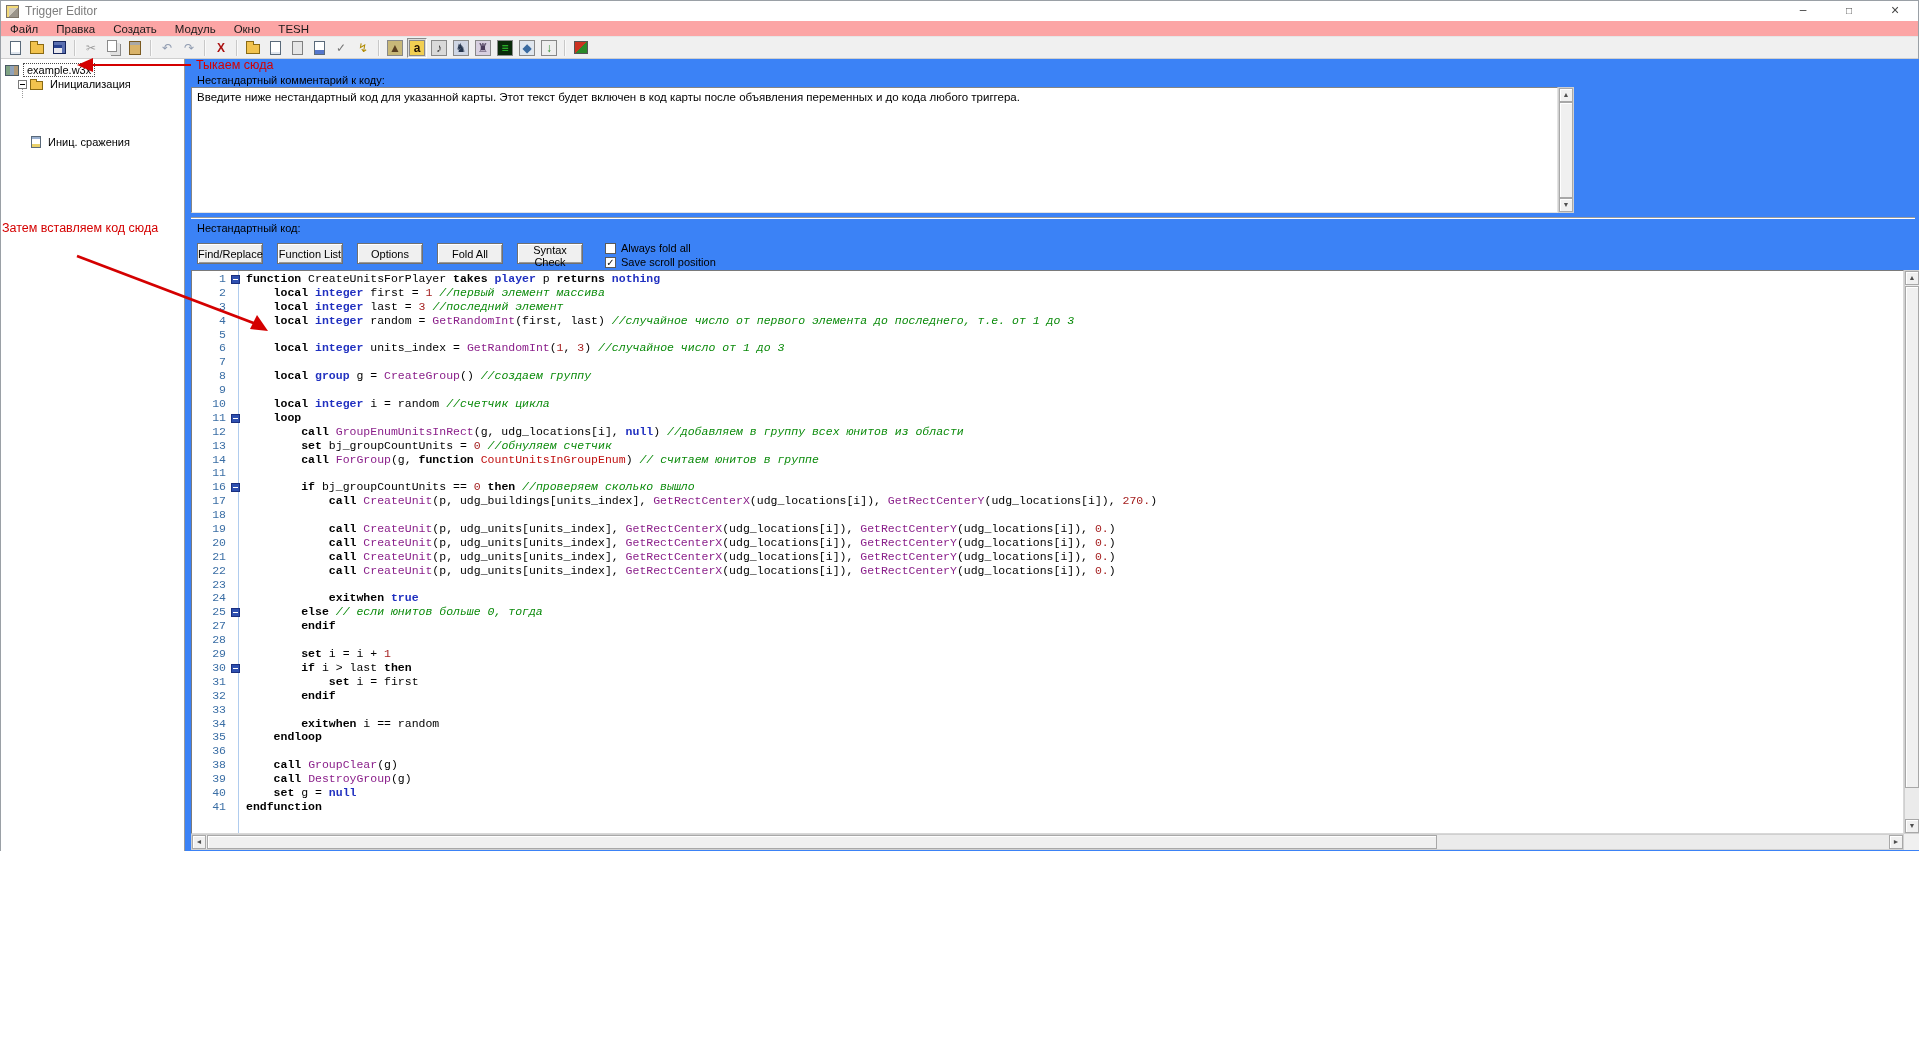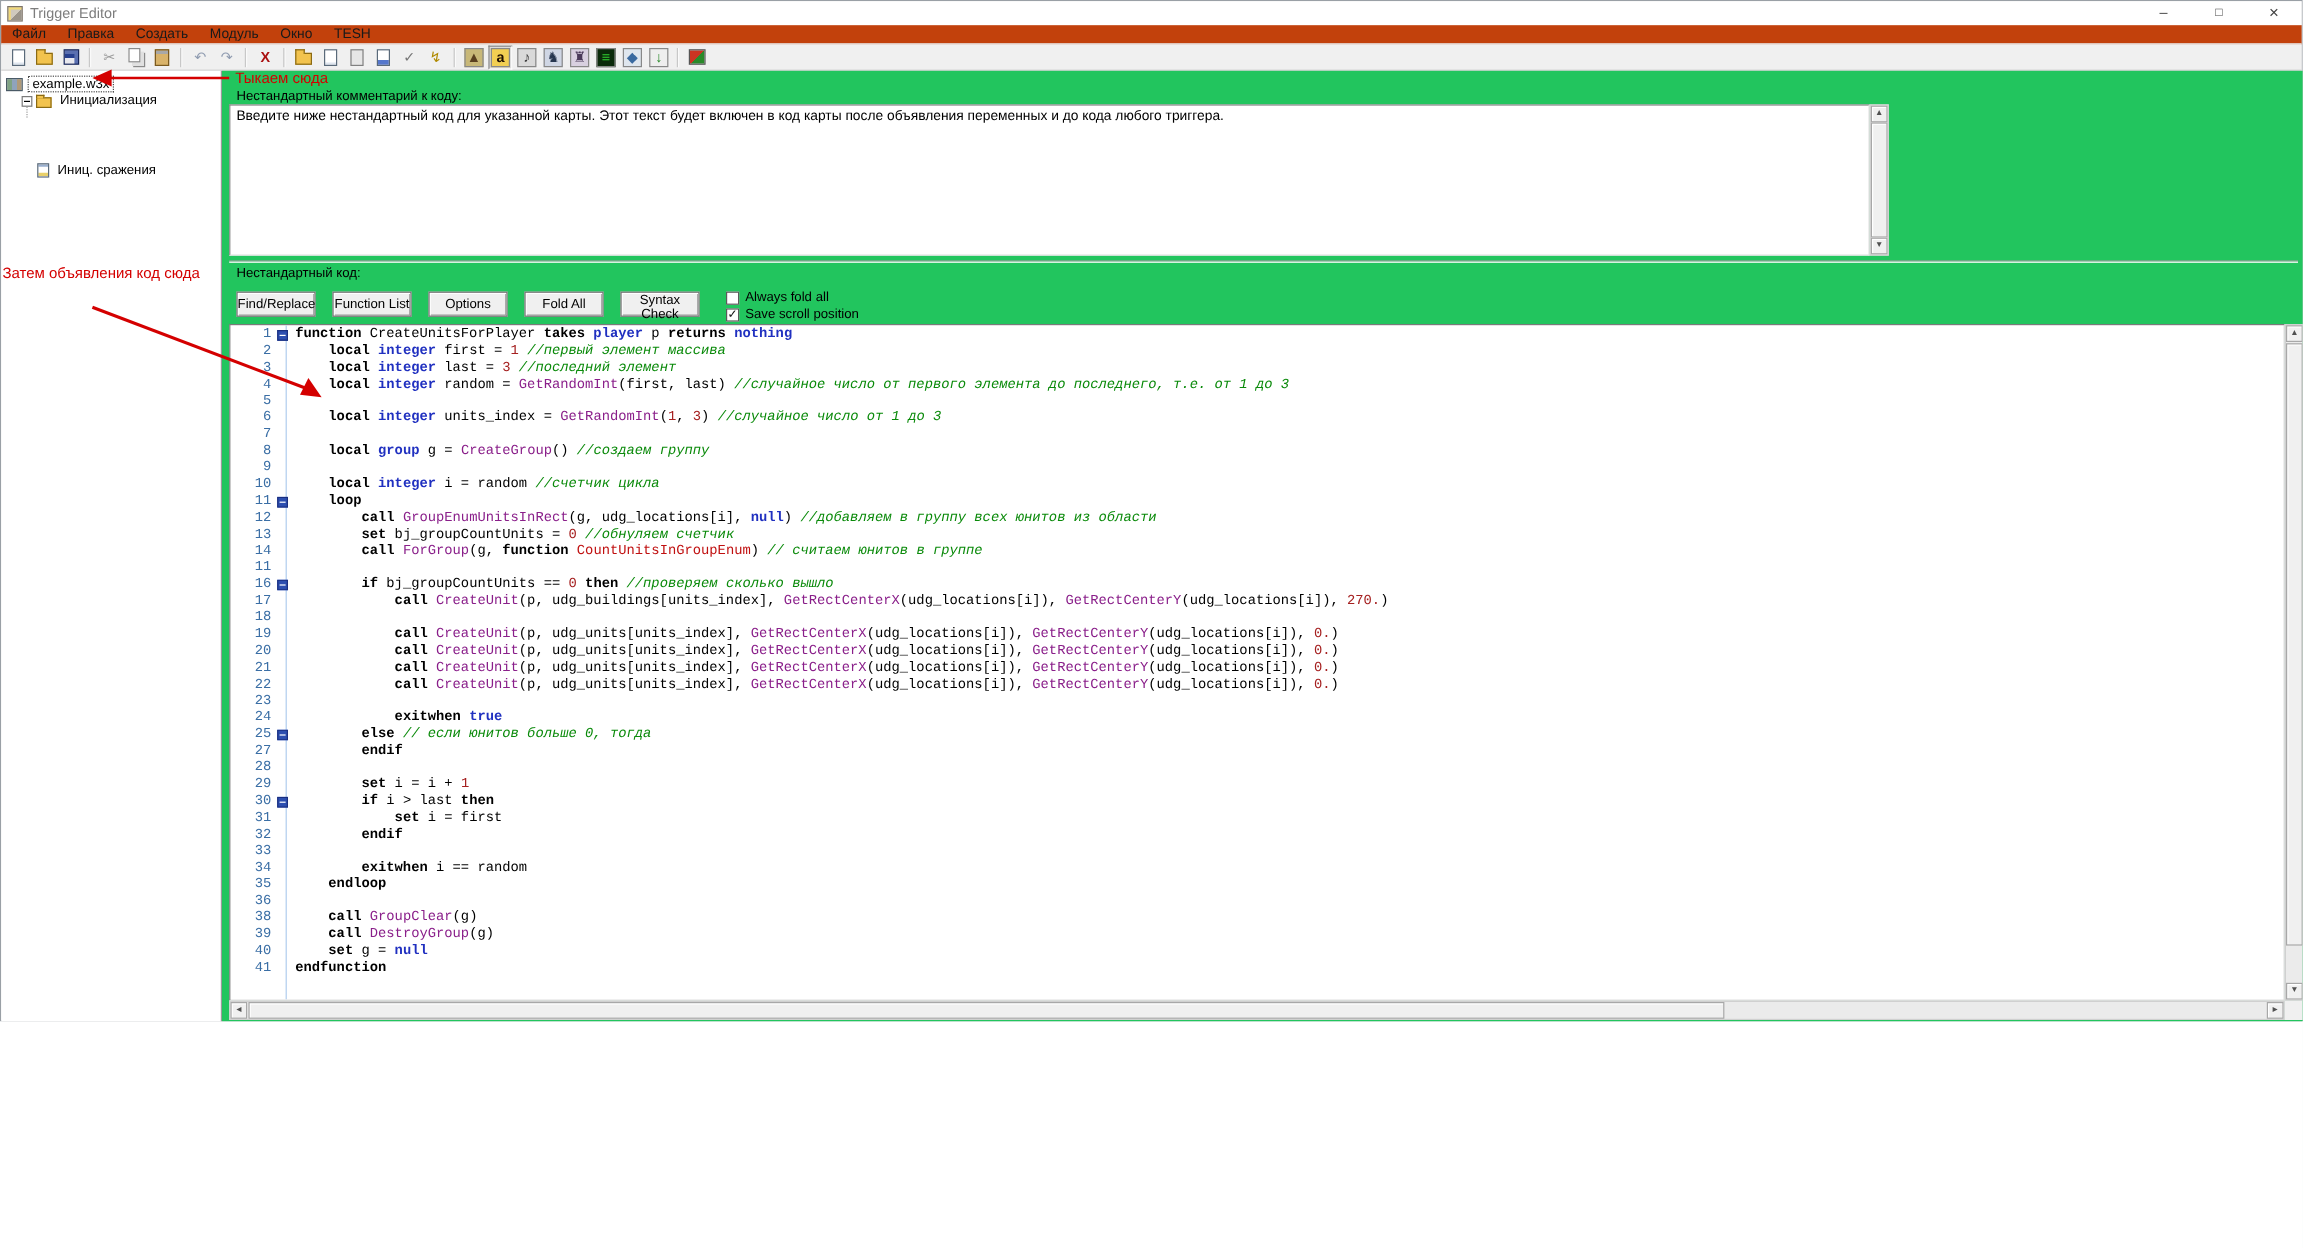--- a/index.html
+++ b/index.html
@@ -10,21 +10,21 @@
   
   #window { position:absolute; left:0; top:0; width:1919px; height:851px; background:#f0f0f0; border:1px solid #9aa0a6; }
   .titlebar { position:absolute; left:0; top:0; width:100%; height:20px; background:#ffffff; display:flex; align-items:center; }
   .app-icon { width:13px; height:13px; margin:0 6px 0 5px; background:linear-gradient(135deg,#cfc9bd 0 55%,#9a948a 55% 100%); border:1px solid #7d7468; box-shadow:inset 2px 2px 0 #f2d978; }
   .title { font-size:12px; color:#7d7d7d; }
   .wc { position:absolute; top:0; width:46px; height:20px; text-align:center; line-height:19px; color:#444; font-size:12px; }
   .wc.min { right:92px; }
   .wc.max { right:46px; font-size:10px; }
   .wc.close { right:0; font-size:14px; }
 
-  .menubar { position:absolute; left:0; top:20px; width:100%; height:16px; background:#c2410c; display:flex; align-items:center; border-bottom:1px solid #e6e6e6; }
+  .menubar { position:absolute; left:0; top:20px; width:100%; height:16px; background:#fca5a5; display:flex; align-items:center; border-bottom:1px solid #e6e6e6; }
   .menu-item { padding:0 9px; font-size:11.5px; color:#1a1a1a; }
 
   .toolbar { position:absolute; left:0; top:36px; width:100%; height:22px; background:#f0f0f0; border-bottom:1px solid #cfcfcf; display:flex; align-items:center; padding-left:3px; }
   .tb-btn { width:20px; height:20px; display:flex; align-items:center; justify-content:center; margin:0 1px; border:1px solid transparent; flex:none; }
   .tb-btn.pressed { border-color:#8a8a8a #ffffff #ffffff #8a8a8a; background:#dcdcdc; }
   .tb-sep { width:2px; height:16px; margin:0 4px; border-left:1px solid #c8c8c8; border-right:1px solid #fafafa; flex:none; }
   .tb-ico { font-size:12px; line-height:16px; width:16px; height:16px; display:flex; align-items:center; justify-content:center; }
   .shape-page { width:11px; height:14px; background:#ffffff; border:1px solid #5a6a7a; box-shadow:inset 0 -2px 0 #dfe6ef; }
   .shape-page-gray { width:11px; height:14px; background:#e6e6e6; border:1px solid #808080; }
   .shape-page-blue { width:11px; height:14px; background:#ffffff; border:1px solid #5a6a7a; box-shadow:inset 0 -4px 0 #5577cc; }
@@ -43,21 +43,21 @@
   .tree-ico { flex:none; margin-right:4px; }
   .map-file-icon { width:14px; height:11px; border:1px solid #4a5a66; background:linear-gradient(90deg,#7fa383 0 34%,#8fa3bb 34% 67%,#b09a78 67% 100%); }
   .folder-icon { width:13px; height:9px; background:#f2c34e; border:1px solid #8a6a14; position:relative; margin-top:2px; }
   .folder-icon::before { content:''; position:absolute; left:-1px; top:-3px; width:5px; height:2px; background:#f2c34e; border:1px solid #8a6a14; border-bottom:none; }
   .trigger-page-icon { width:10px; height:12px; background:#fff; border:1px solid #5a6a7a; box-shadow:inset 0 -3px 0 #e8d06a, inset 0 2px 0 #9ab0d0; }
   .tree-label { padding:0 3px; line-height:12px; }
   .tree-label.selected { border:1px dotted #4a4a4a; background:#ffffff; }
   .tree-connector { position:absolute; border-left:1px dotted #9a9a9a; width:1px; }
 
   
-  .mainpanel { position:absolute; left:184px; top:58px; width:1735px; height:792px; background:#22c55e; }
+  .mainpanel { position:absolute; left:184px; top:58px; width:1735px; height:792px; background:#3b82f6; }
   .lbl { position:absolute; font-size:11px; color:#000; }
   .lbl1 { left:12px; top:15px; }
   .lbl2 { left:12px; top:163px; }
   .comment-box { position:absolute; left:6px; top:28px; width:1367px; height:126px; background:#ffffff; border:1px solid; border-color:#848484 #e3e3e3 #e3e3e3 #848484; font-size:11.5px; color:#000; padding:3px 5px; overflow:hidden; }
   .groove { position:absolute; left:6px; top:158px; width:1724px; height:2px; border-top:1px solid #9a9a9a; border-bottom:1px solid #ffffff; }
   .btnrow { position:absolute; left:12px; top:184px; height:21px; display:flex; }
   .btn { width:66px; height:21px; margin-right:14px; background:#f0f0f0; border:1px solid #707070; box-shadow:inset 1px 1px 0 #ffffff, inset -1px -1px 0 #9a9a9a; font-size:11px; font-family:"Liberation Sans",sans-serif; color:#000; }
   .cbcol { position:absolute; left:420px; top:183px; }
   .cb-row { display:flex; align-items:center; height:12px; margin-bottom:2px; }
   .cb-box { width:11px; height:11px; background:#fff; border:1px solid #5a5a5a; font-size:10px; line-height:9px; text-align:center; color:#111; flex:none; }
@@ -317,14 +317,14 @@
     </div>
   </div>
 
   <svg class="ann-svg" width="1919" height="1040" viewBox="0 0 1919 1040">
     <line class="ann-stroke" x1="191" y1="65" x2="92" y2="65" stroke="#d40000" stroke-width="2.2"></line>
     <polygon class="ann-fill" points="77,65 93,58 93,72" fill="#d40000"></polygon>
     <line class="ann-stroke" x1="77" y1="256" x2="256" y2="324" stroke="#d40000" stroke-width="2.6"></line>
     <polygon class="ann-fill" points="268,331 250,329 257,315" fill="#d40000"></polygon>
   </svg>
   <div class="ann-text ann-text1" style="color: rgb(212, 0, 0);">Тыкаем сюда</div>
-  <div class="ann-text ann-text2" style="color: rgb(212, 0, 0);">Затем объявления код сюда</div>
+  <div class="ann-text ann-text2" style="color: rgb(212, 0, 0);">Затем вставляем код сюда</div>
 </div>
 
 </body></html>

